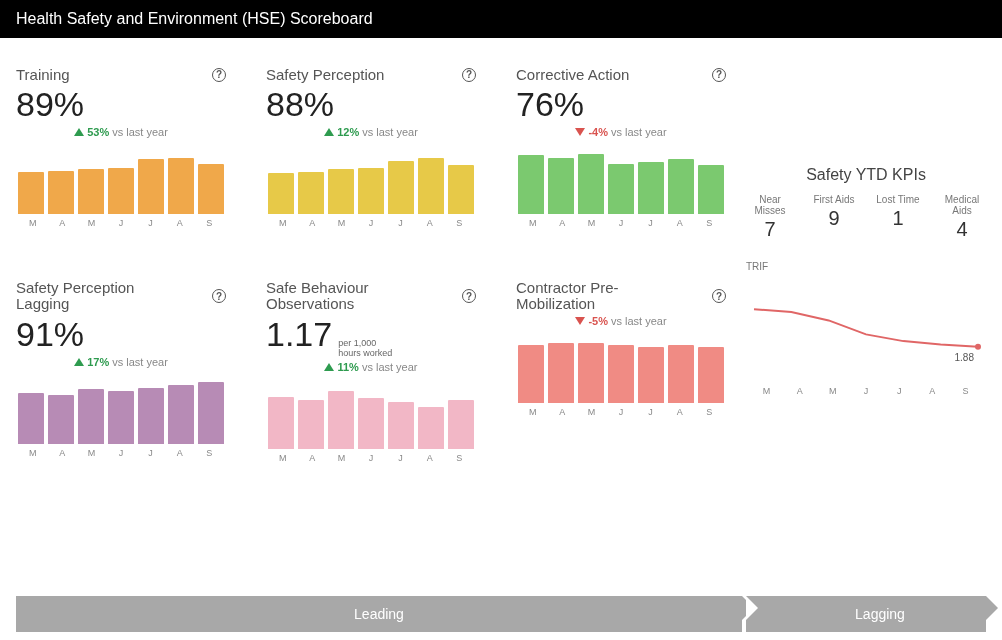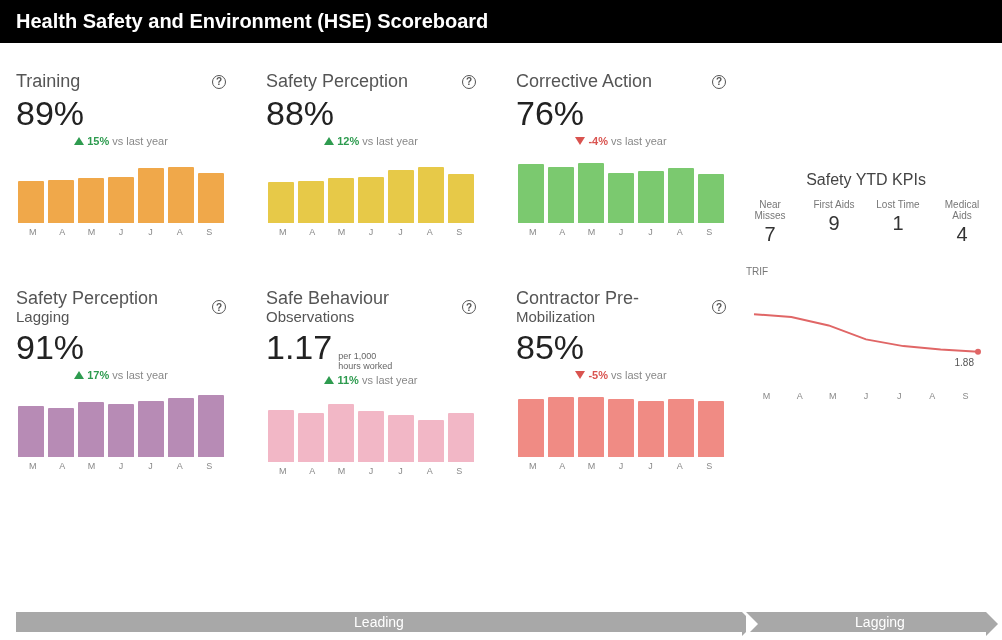--- a/index.html
+++ b/index.html
@@ -8,22 +8,22 @@
     background: #fff;
     width: 1002px;
     height: 640px;
     overflow: hidden;
     color: #333;
   }
   .header {
     background: #000;
     color: #fff;
     padding: 10px 16px;
-    font-size: 20px;
-    font-weight: 700;
+    font-size: 16px;
+    font-weight: 400;
   }
   .content {
     display: flex;
     padding: 28px 16px 0 16px;
     gap: 20px;
   }
   .left {
     flex: 1;
     display: grid;
     grid-template-columns: repeat(3, 1fr);
@@ -34,21 +34,21 @@
     width: 240px;
     padding-top: 100px;
   }
   .card { position: relative; }
   .card-title-row {
     display: flex;
     align-items: center;
     justify-content: space-between;
     margin-bottom: 2px;
   }
-  .card-title { font-size: 18px; font-weight: 400; color: #555; }
+  .card-title { font-size: 15px; font-weight: 400; color: #555; }
   .card-subtitle { font-size: 15px; font-weight: 400; color: #555; line-height: 1.1; }
   .help-icon {
     width: 14px; height: 14px; border: 1.5px solid #555; border-radius: 50%;
     display: inline-flex; align-items: center; justify-content: center;
     font-size: 10px; font-weight: bold; color: #555;
   }
   .big-value-row { display: flex; align-items: baseline; gap: 6px; }
   .big-value { font-size: 34px; font-weight: 300; text-align: center; color: #222; }
   .unit-note { font-size: 9px; color: #666; line-height: 1.1; }
   .delta-row {
@@ -84,21 +84,21 @@
   .kpi-label { font-size: 10px; color: #777; margin-bottom: 2px; }
   .kpi-value { font-size: 20px; font-weight: 400; color: #333; }
   .trif-label { font-size: 10px; color: #777; margin-bottom: 4px; }
   .line-chart { width: 100%; height: 100px; }
   .line-xlabels { display: flex; justify-content: space-between; font-size: 9px; color: #888; padding: 6px 4px 0 4px; }
   .line-xlabels span { flex: 1; text-align: center; }
 
   
   .footer {
     position: absolute; bottom: 8px; left: 16px; right: 16px;
-    display: flex; gap: 4px; height: 20px;
+    display: flex; gap: 4px; height: 36px;
   }
   .arrow-band {
     position: relative; background: #a8a8a8; color: #fff;
     display: flex; align-items: center; justify-content: center;
     font-size: 14px; font-weight: 300;
   }
   .arrow-band::after {
     content: ""; position: absolute; right: -12px; top: 0;
     border-top: 12px solid transparent; border-bottom: 12px solid transparent;
     border-left: 12px solid #a8a8a8;
@@ -125,21 +125,21 @@
           <div>
             <div class="card-title">Training</div>
           </div>
           <span class="help-icon">?</span>
         </div>
         <div class="big-value-row">
           <div class="big-value">89%</div>
         </div>
         <div class="delta-row">
           <span class="arrow-up"></span>
-          <span class="delta-up">15%</span>
+          <span class="delta-up">53%</span>
           <span class="vs-text">vs last year</span>
         </div>
         <div class="bars">
           <div class="bar" style="height: 60%; background: rgb(240, 168, 74);"></div>
           <div class="bar" style="height: 62%; background: rgb(240, 168, 74);"></div>
           <div class="bar" style="height: 64%; background: rgb(240, 168, 74);"></div>
           <div class="bar" style="height: 66%; background: rgb(240, 168, 74);"></div>
           <div class="bar" style="height: 78%; background: rgb(240, 168, 74);"></div>
           <div class="bar" style="height: 80%; background: rgb(240, 168, 74);"></div>
           <div class="bar" style="height: 72%; background: rgb(240, 168, 74);"></div>
@@ -293,23 +293,20 @@
           <span>S</span>
         </div>
       </div>
       <div class="card">
         <div class="card-title-row">
           <div>
             <div class="card-title">Contractor Pre-</div>
             <div class="card-subtitle">Mobilization</div>
           </div>
           <span class="help-icon">?</span>
-        </div>
-        <div class="big-value-row">
-          <div class="big-value">85%</div>
         </div>
         <div class="delta-row">
           <span class="arrow-down"></span>
           <span class="delta-down">-5%</span>
           <span class="vs-text">vs last year</span>
         </div>
         <div class="bars">
           <div class="bar" style="height: 82%; background: rgb(240, 139, 132);"></div>
           <div class="bar" style="height: 86%; background: rgb(240, 139, 132);"></div>
           <div class="bar" style="height: 86%; background: rgb(240, 139, 132);"></div>

